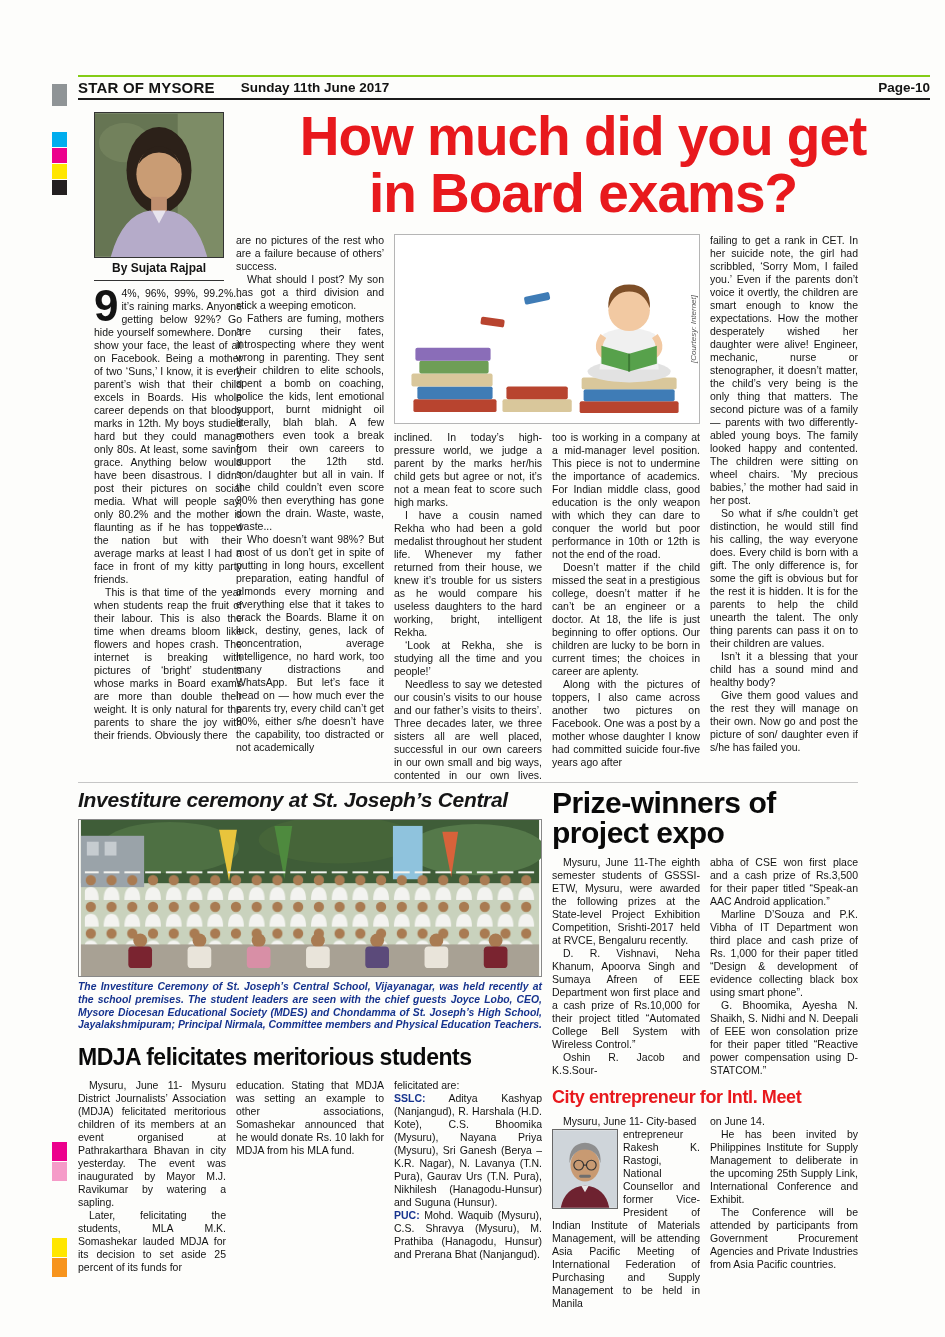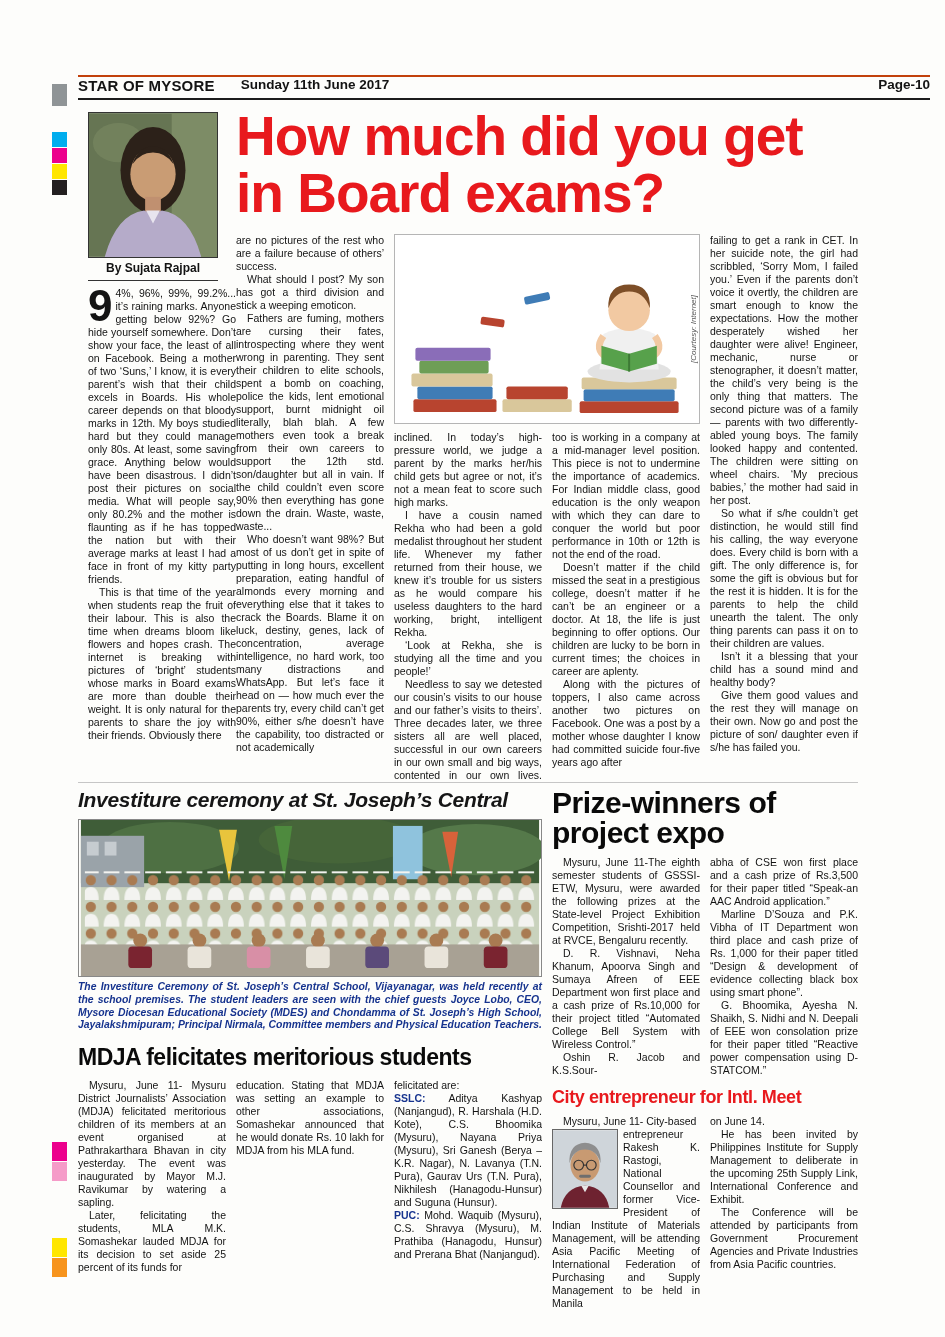--- a/index.html
+++ b/index.html
@@ -6,36 +6,36 @@
   .page {
     position:relative; width:945px; height:1337px; background:#fdfdfb;
     font-family:"Liberation Sans", sans-serif; color:#131313; overflow:hidden;
   }
   
   .rm { position:absolute; left:52px; width:15px; }
 
   
   .masthead {
     position:absolute; left:78px; top:75px; width:852px; height:25px;
-    border-top:2px solid #c2410c; border-bottom:2px solid #1c1c1c;
-    display:flex; box-sizing:border-box;
+    border-top:2px solid #84cc16; border-bottom:2px solid #1c1c1c;
+    display:flex; align-items:center; box-sizing:border-box;
   }
   .paper  { font-weight:bold; font-size:15px; letter-spacing:.2px; }
   .mdate  { font-weight:bold; font-size:13.5px; margin-left:26px; }
   .pageno { font-weight:bold; font-size:13.5px; margin-left:auto; }
 
   
   .main-article { position:absolute; left:78px; top:108px; width:852px; height:672px; }
-  .author-col { position:absolute; left:10px; top:4px; width:148px; height:668px; overflow:hidden; }
+  .author-col { position:absolute; left:16px; top:4px; width:148px; height:668px; overflow:hidden; }
   .author-photo { width:130px; height:146px; border:1px solid #333; box-sizing:border-box; background:#66755
 3; }
   .author-photo svg, .group-photo svg, .cartoon svg, .man-photo svg { display:block; width:100%; height:100%; }
   .byline { width:130px; text-align:center; font-weight:bold; font-size:12px; padding:4px 0 5px 0; border-bottom:1.5px solid #333; margin-bottom:6px; box-sizing:border-box; }
   .headline {
-    position:absolute; left:158px; top:0; width:694px; margin:0; text-align:left;
+    position:absolute; left:158px; top:0; width:694px; margin:0; text-align:center;
     color:#e8191d; font-size:55px; line-height:57px; font-weight:bold; letter-spacing:-1px;
   }
   .headline .hl { display:block; }
   .content-row { position:absolute; left:158px; top:126px; width:622px; height:546px; display:flex; gap:10px; }
   .col { width:148px; flex:0 0 148px; overflow:hidden; }
   .mid { flex:0 0 306px; width:306px; }
   .cartoon { margin:0 0 7px 0; width:306px; height:190px; border:1px solid #b5b5b5; box-sizing:border-box; position:relative; background:#fff; }
   .credit { position:absolute; right:1px; top:50%; transform:translateY(-50%) rotate(180deg); writing-mode:vertical-rl; font-size:8px; font-style:italic; color:#555; }
   .mid-text { display:flex; gap:10px; height:349px; }
   .mid-text .col { height:349px; }

